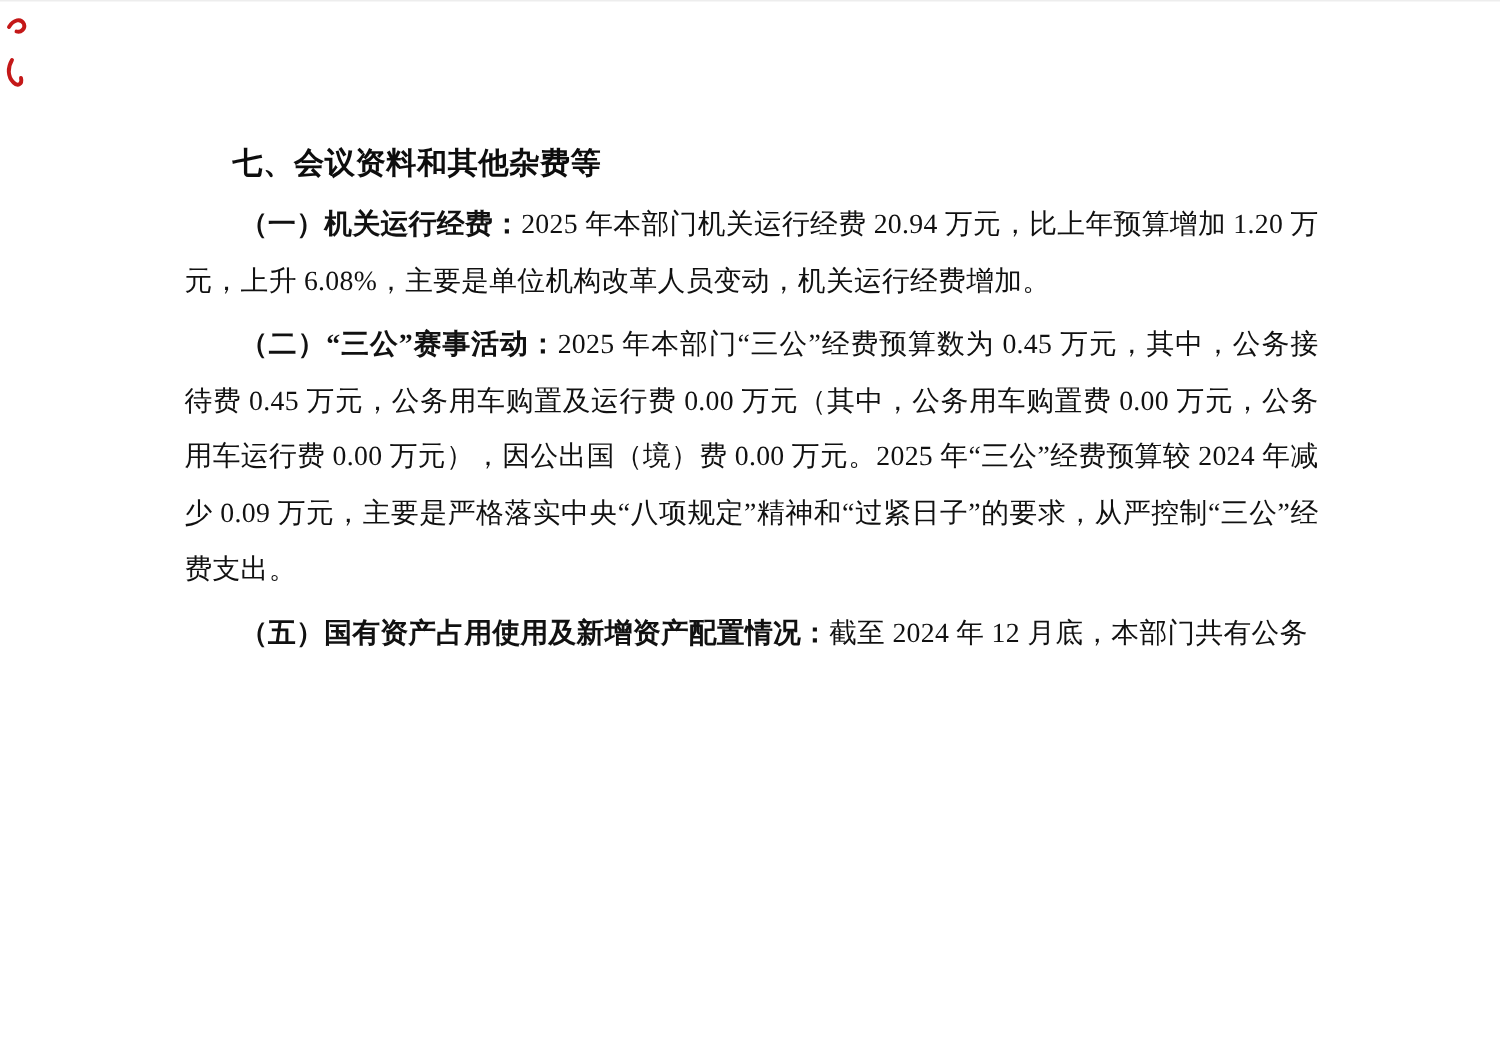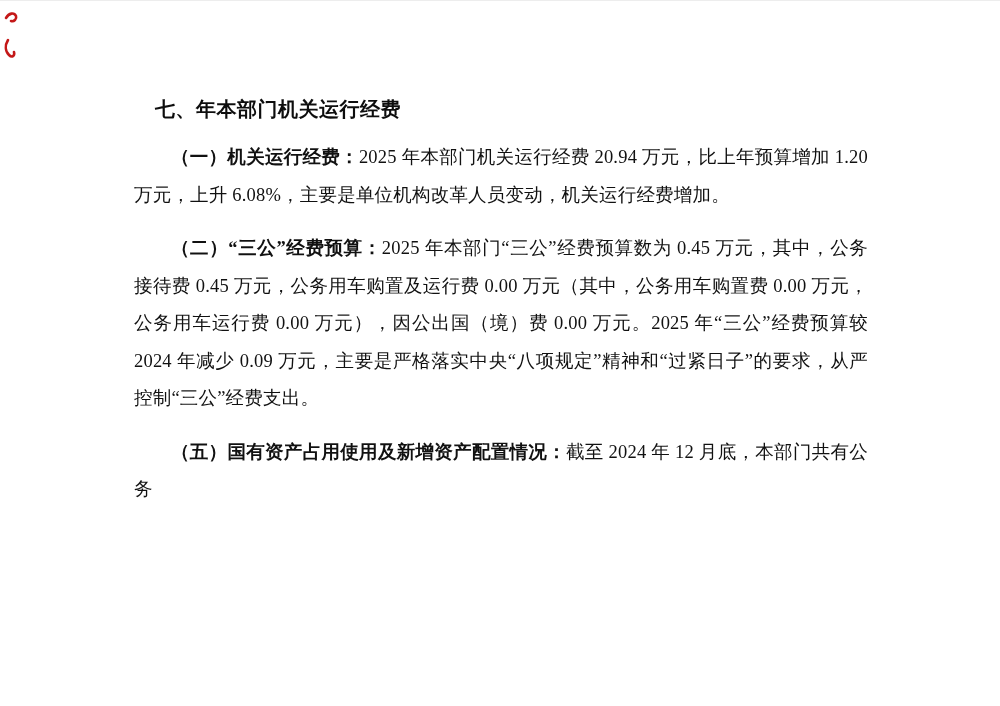--- a/index.html
+++ b/index.html
@@ -38,21 +38,21 @@
     padding: 0;
     font-family: "Liberation Sans", "DejaVu Sans", sans-serif;
     font-size: 20px;
     font-weight: 700;
     line-height: 28px;
     letter-spacing: 0.5px;
     text-indent: 37px;
     color: #0d0d0d;
   }
   .para {
-    margin: 16px;
+    margin: 5px;
     padding: 0;
     font-size: 18.5px;
     line-height: 37.5px;
     text-align: justify;
     text-justify: inter-character;
     text-indent: 2em;
     letter-spacing: 0.2px;
   }
   .para .lead {
     font-weight: 700;
@@ -63,23 +63,23 @@
 
 <div class="page">
   <div class="top-edge-line"></div>
 
   <svg class="red-marks" viewBox="0 0 30 60">
     <path d="M6 14 C9 9, 14 8, 16 12 C17 15, 14 18, 11 17" fill="none" stroke-width="2.6" stroke-linecap="round" stroke="#c41818"></path>
     <path d="M8 36 C5 41, 5 47, 9 51 C12 54, 15 52, 14 48" fill="none" stroke-width="2.6" stroke-linecap="round" stroke="#c41818"></path>
   </svg>
 
   <div class="content">
-    <h1 class="heading">七、年本部门机关运行经费</h1>
+    <h1 class="heading">七、会议资料和其他杂费等</h1>
 
     <p class="para"><span class="lead">（一）机关运行经费：</span><span>2025 年本部门机关运行经费 20.94 万元，比上年预算增加 1.20 万元，上升 6.08%，主要是单位机构改革人员变动，机关运行经费增加。</span></p>
 
-    <p class="para"><span class="lead">（二）“三公”经费预算：</span><span>2025 年本部门“三公”经费预算数为 0.45 万元，其中，公务接待费 0.45 万元，公务用车购置及运行费 0.00 万元（其中，公务用车购置费 0.00 万元，公务用车运行费 0.00 万元），因公出国（境）费 0.00 万元。2025 年“三公”经费预算较 2024 年减少 0.09 万元，主要是严格落实中央“八项规定”精神和“过紧日子”的要求，从严控制“三公”经费支出。</span></p>
+    <p class="para"><span class="lead">（二）“三公”赛事活动：</span><span>2025 年本部门“三公”经费预算数为 0.45 万元，其中，公务接待费 0.45 万元，公务用车购置及运行费 0.00 万元（其中，公务用车购置费 0.00 万元，公务用车运行费 0.00 万元），因公出国（境）费 0.00 万元。2025 年“三公”经费预算较 2024 年减少 0.09 万元，主要是严格落实中央“八项规定”精神和“过紧日子”的要求，从严控制“三公”经费支出。</span></p>
 
 
 
     <p class="para"><span class="lead">（五）国有资产占用使用及新增资产配置情况：</span><span>截至 2024 年 12 月底，本部门共有公务</span></p>
   </div>
 </div>
 
 </body></html>

